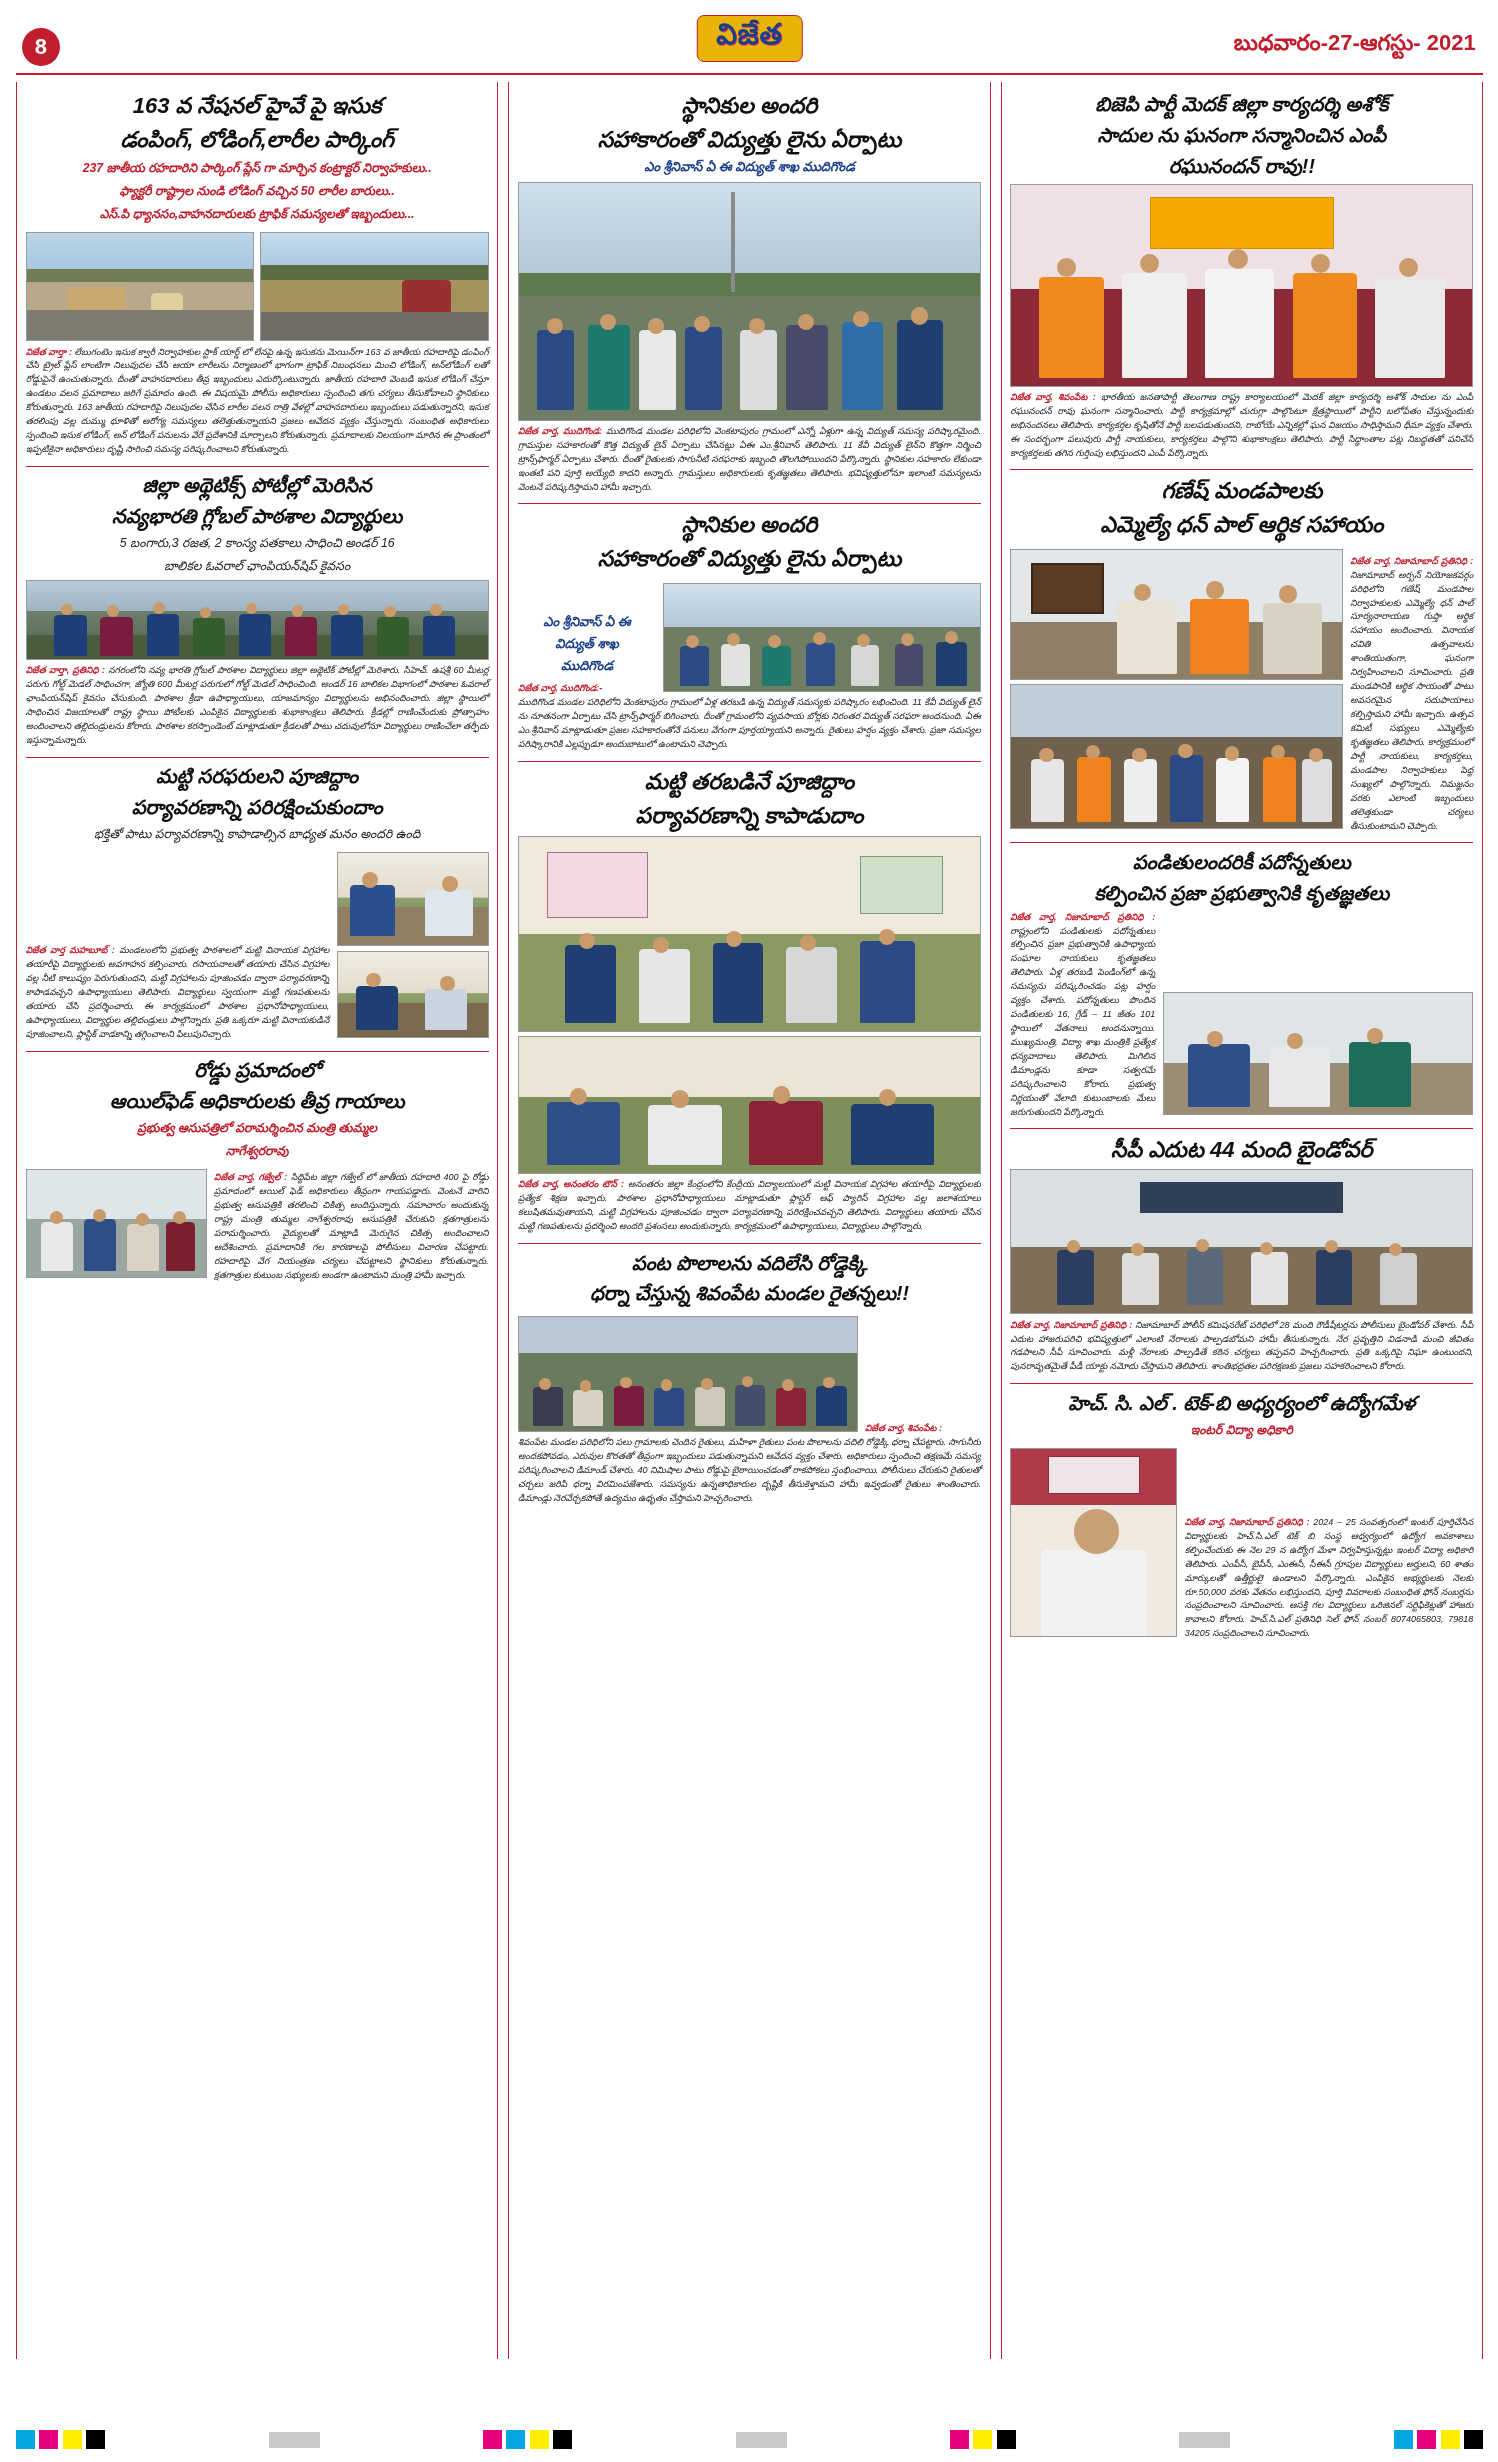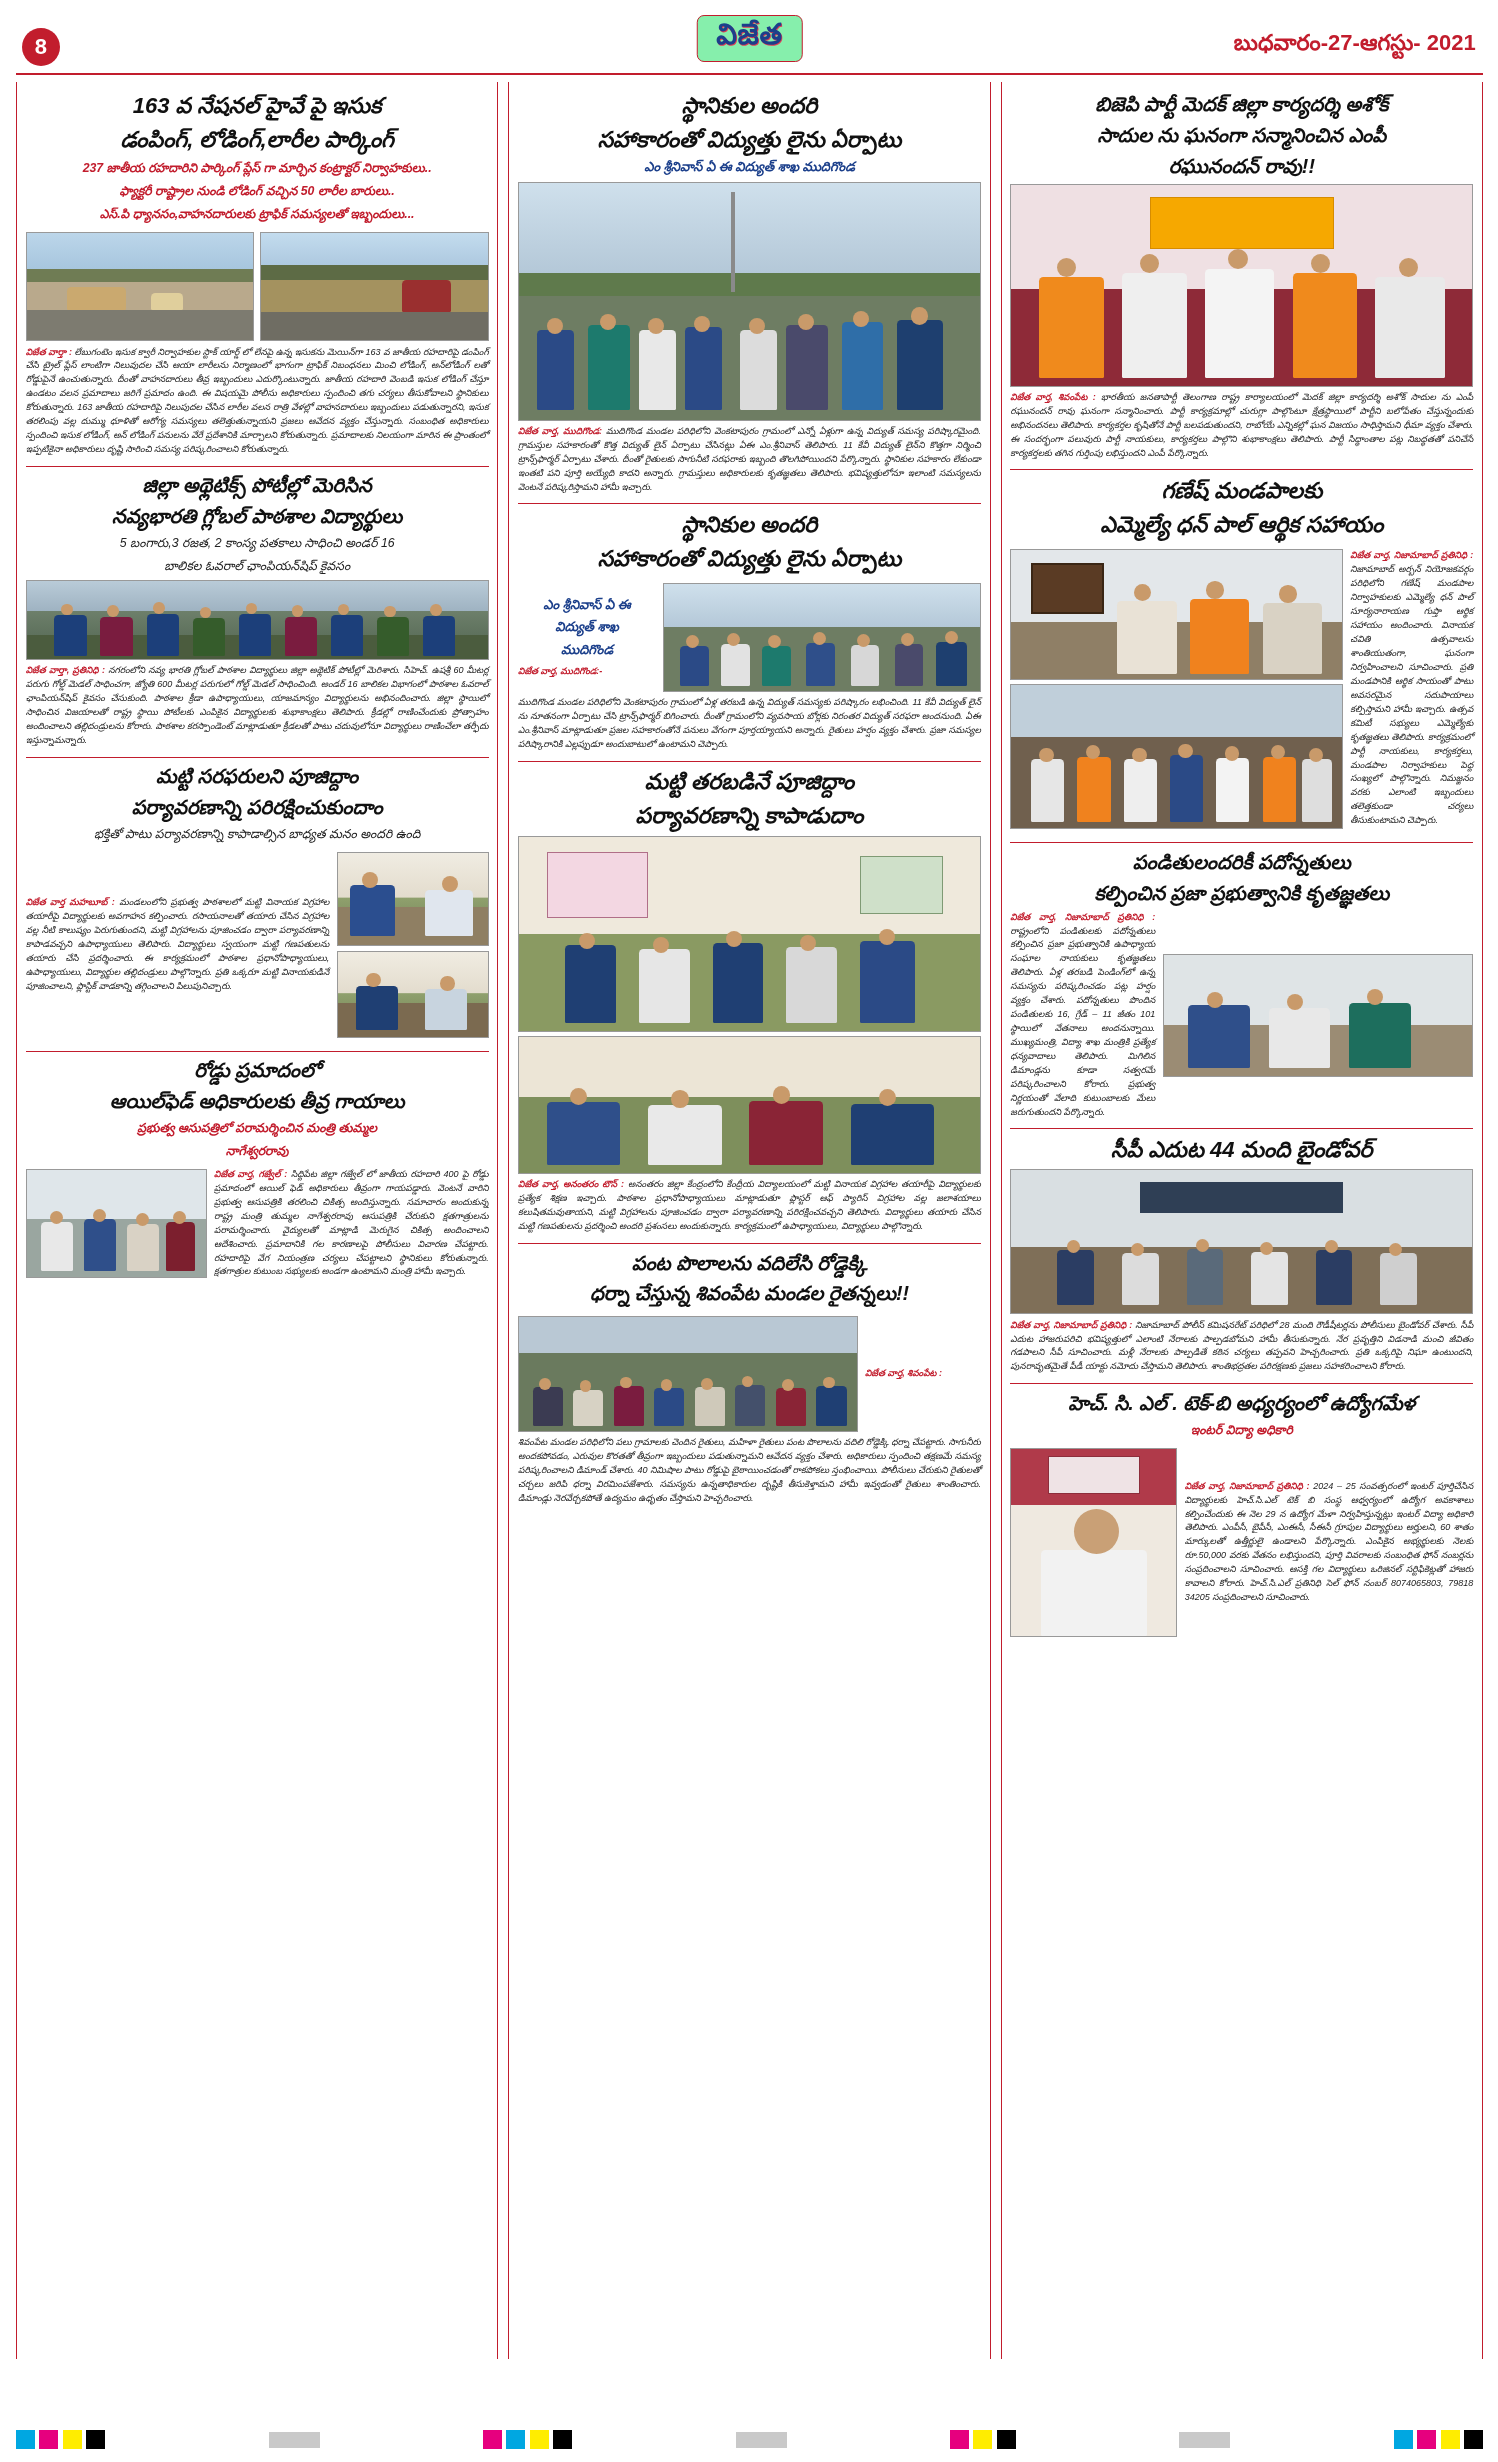--- a/index.html
+++ b/index.html
@@ -28,21 +28,21 @@
     width:38px; height:38px; border-radius:50%;
     background:#c21d2d; color:#fff;
     font-size:22px; font-weight:bold;
     display:flex; align-items:center; justify-content:center;
   }
   .logo-wrap {
     position:absolute; left:50%; top:1.5px; transform:translateX(-50%);
     text-align:center;
   }
   .logo-box {
-    background:#86efac;
+    background:#eab308;
     border:1.5px solid #c21d2d;
     border-radius:7.3px;
     padding:2.9px 19px;
   }
   .logo-text {
     font-size:29px; font-weight:bold; color:#1b3f8b;
     letter-spacing:0.7px;
     text-shadow: 0.7px 0.7px 0 #e23b52;
   }
   .date {
@@ -92,21 +92,21 @@
   .body-text {
     font-size:9px;
     line-height:1.55;
     text-align:justify;
     color:#1a1a1a;
     -webkit-hyphens:auto; hyphens:auto;
   }
   .lead { font-weight:bold; color:#c21d2d; }
   .two-up { display:flex; gap:5.8px; }
   .two-up > .ph { flex:1 1 0; }
-  .flowrow { display:flex; gap:7.3px; align-items:center; }
+  .flowrow { display:flex; gap:7.3px; align-items:flex-end; }
   .flowrow .ph { flex: 0 0 auto; }
 
   
   .ph {
     position:relative;
     overflow:hidden;
     border:0.7px solid #999;
     margin: 4.4px 0;
     background:#cfd6cd;
   }

